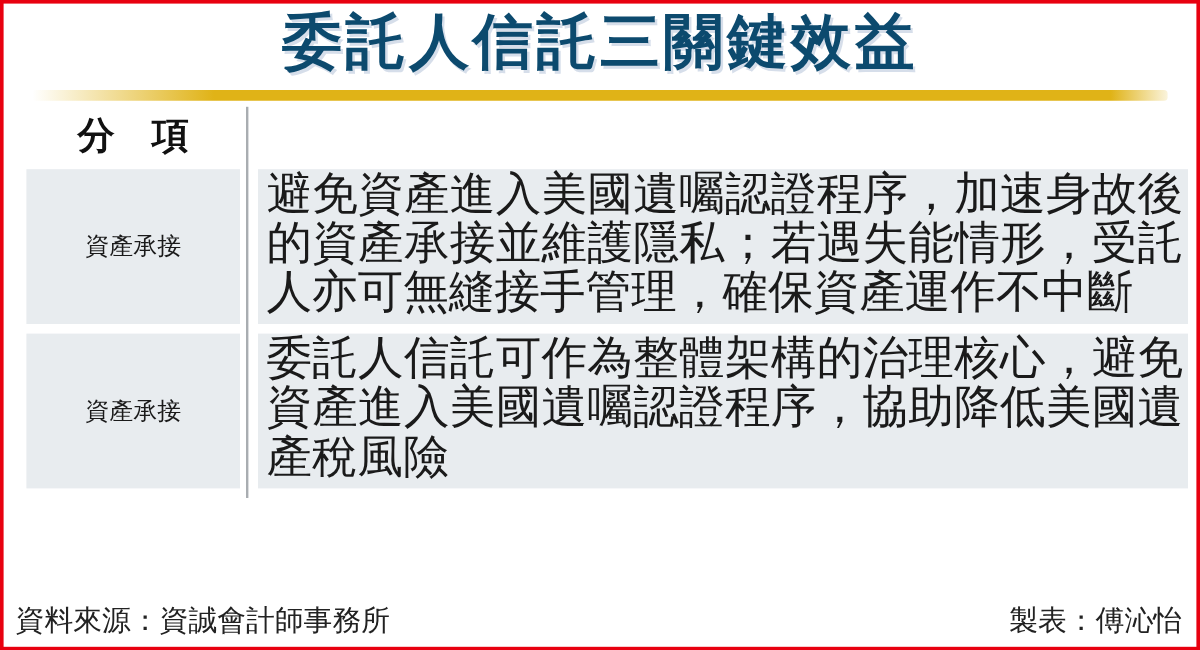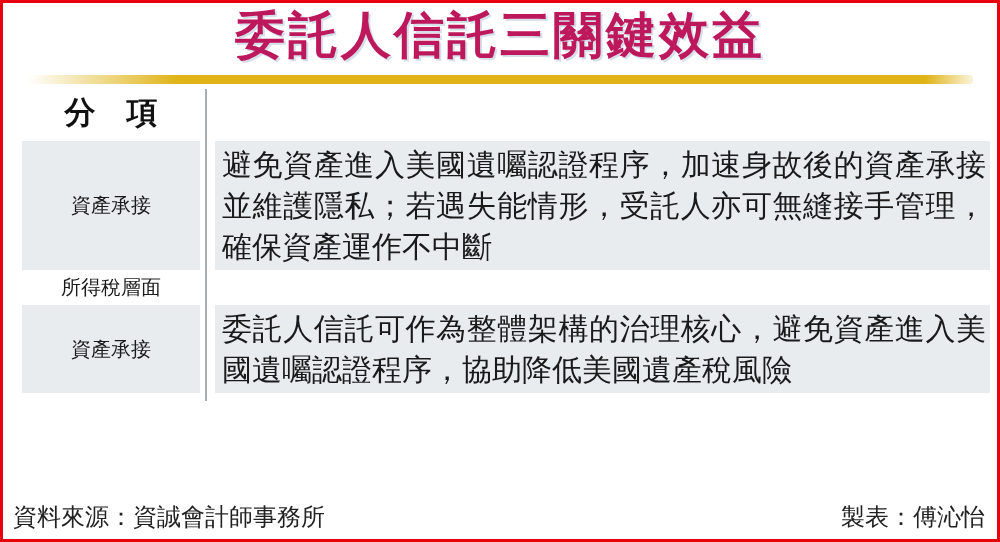--- a/index.html
+++ b/index.html
@@ -17,39 +17,40 @@
     display: flex;
     flex-direction: column;
     overflow: hidden;
   }
   
   .title {
     text-align: center;
     font-size: 50px;
     font-weight: bold;
     letter-spacing: 3px;
-    color: #be185d;
+    color: #0c4a6e;
     line-height: 58px;
     padding-top: 3px;
     text-shadow: 2px 2px 0 rgba(90, 125, 170, 0.25);
   }
   .accent-bar {
     height: 9px;
     margin: 11px 24px 5px 24px;
     border-radius: 3px;
     background: linear-gradient(90deg,
       rgba(224,179,23,0) 0%,
       #e0b317 16%,
       #e0b317 95%,
       rgba(224,179,23,0.15) 100%);
   }
   
   .table-wrap {
     position: relative;
     padding: 0 7px 0 19px;
+    font-family: Liberation Mono, monospace;
   }
   .col-divider {
     position: absolute;
     left: 202px;
     top: 0;
     bottom: 0;
     width: 2px;
     background: #a9adb1;
   }
   .trow {
@@ -66,21 +67,21 @@
     font-size: 20px;
     color: #1a1a1a;
     text-align: center;
   }
   .cell-gap {
     width: 15px;
     flex: 0 0 15px;
   }
   .cell-benefit {
     flex: 1;
-    font-size: 30px;
+    font-size: 38px;
     line-height: 41px;
     color: #1a1a1a;
     padding: 3px 4px 3px 7px;
     text-align: justify;
   }
   .header-row { height: 48px; }
   .header-row .cell-cat,
   .header-row .cell-benefit {
     font-weight: bold;
     font-size: 31px;
@@ -124,21 +125,20 @@
       <div class="cell-gap"></div>
     </div>
 
     <div class="trow shaded">
       <div class="cell-cat">資產承接</div>
       <div class="cell-gap"></div>
       <div class="cell-benefit">避免資產進入美國遺囑認證程序，加速身故後的資產承接並維護隱私；若遇失能情形，受託人亦可無縫接手管理，確保資產運作不中斷</div>
     </div>
 
     <div class="trow">
-      <div class="cell-cat">所得稅層面</div>
       <div class="cell-gap"></div>
     </div>
 
     <div class="trow shaded">
       <div class="cell-cat">資產承接</div>
       <div class="cell-gap"></div>
       <div class="cell-benefit">委託人信託可作為整體架構的治理核心，避免資產進入美國遺囑認證程序，協助降低美國遺產稅風險</div>
     </div>
 
     <div class="divider-tail"></div>

